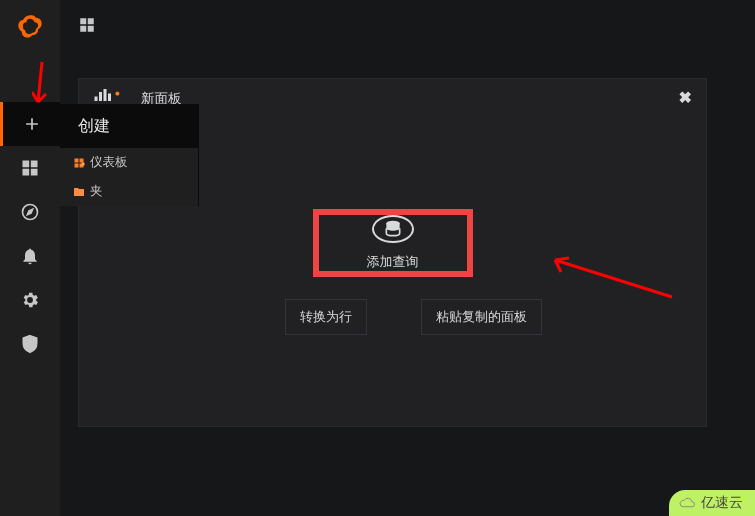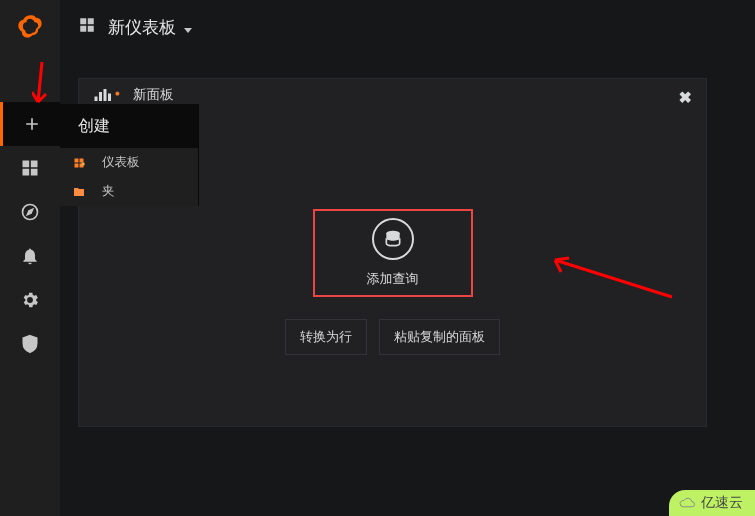--- a/index.html
+++ b/index.html
@@ -83,21 +83,21 @@
       font-size: 16px;
       color: #e6e6e6;
       background: #0b0b0c;
       text-align: right;
     }
     .flyout-item {
       height: 29px;
       display: flex;
       align-items: center;
       padding: 8px 12px;
-      gap: 16px;
+      gap: 4px;
       font-size: 12.5px;
       color: #c7c7c7;
       cursor: pointer;
     }
     .flyout-icon { width: 14px; height: 14px; display: inline-flex; align-items: center; justify-content: center; }
     .main-panel {
       position: absolute;
       left: 78px;
       top: 78px;
       width: 629px;
@@ -108,39 +108,38 @@
     .panel-header {
       height: 36px;
       display: flex;
       align-items: center;
       justify-content: space-between;
       padding: 0 14px;
       background: #212124;
     }
     .panel-header-left {
       display: flex;
-      align-items: flex-start;
-      gap: 4px;
-      font-family: Liberation Mono, monospace;
+      align-items: flex-end;
+      gap: 12px;
     }
     .panel-title { font-size: 13.5px; color: #d8d9da; }
     .close-icon { color: #d8d9da; cursor: pointer; font-size: 16px; font-weight: bold; }
     .panel-body {
       padding-top: 94px;
       display: flex;
       flex-direction: column;
       align-items: center;
       gap: 22px;
     }
     .card-row { display: flex; gap: 18px; }
     .option-card {
       width: 160px;
-      height: 88px;
+      height: 68px;
       background: #212124;
-      border: 2px solid #ef4444;
+      border: 6px solid #ef4444;
       display: flex;
       flex-direction: column;
       align-items: center;
       justify-content: center;
       gap: 10px;
       cursor: pointer;
     }
     .option-icon-circle {
       width: 42px;
       height: 42px;
@@ -152,20 +151,21 @@
     }
     .option-label { font-size: 13px; color: #d8d9da; }
     .button-row { display: flex; gap: 12px; }
     .small-button {
       padding: 8px 14px;
       background: #212124;
       border: 1px solid #33333a;
       font-size: 13px;
       color: #d8d9da;
       cursor: pointer;
+      margin-left: 42px;
     }
     .arrow-red-2 {
       position: absolute;
       left: 547px;
       top: 252px;
       z-index: 20;
       pointer-events: none;
     }
     .watermark {
       position: absolute;
@@ -232,24 +232,20 @@
 
 <svg class="arrow-red" width="20" height="48">
   <path d="M10 2 L6 42 M6 42 L0 32 M6 42 L14 34" stroke="#ff0000" stroke-width="3" fill="none"></path>
 </svg>
 
 <div class="topbar">
   <span class="topbar-icon">
     <svg width="18" height="18" viewBox="0 0 24 24" fill="currentColor">
         <path d="M3 3h8v8H3zm10 0h8v8h-8zM3 13h8v8H3zm10 0h8v8h-8z"></path>
       </svg>
-  </span>
-  <span class="topbar-title">
-    <span>新仪表板</span>
-    <span class="topbar-caret"></span>
   </span>
 </div>
 
 <div class="create-flyout">
   <div class="flyout-header">创建</div>
   <div class="flyout-item">
     <span class="flyout-icon">
       <svg width="12" height="12" viewBox="0 0 24 24">
           <path fill="#ff7f27" d="M3 3h8v8H3zm10 0h8v8h-8zM3 13h8v8H3zm10 0h8v8h-8z"></path>
           <path fill="#ffa64d" d="M15 9h6v6h-6z" transform="translate(2 2)"></path>

